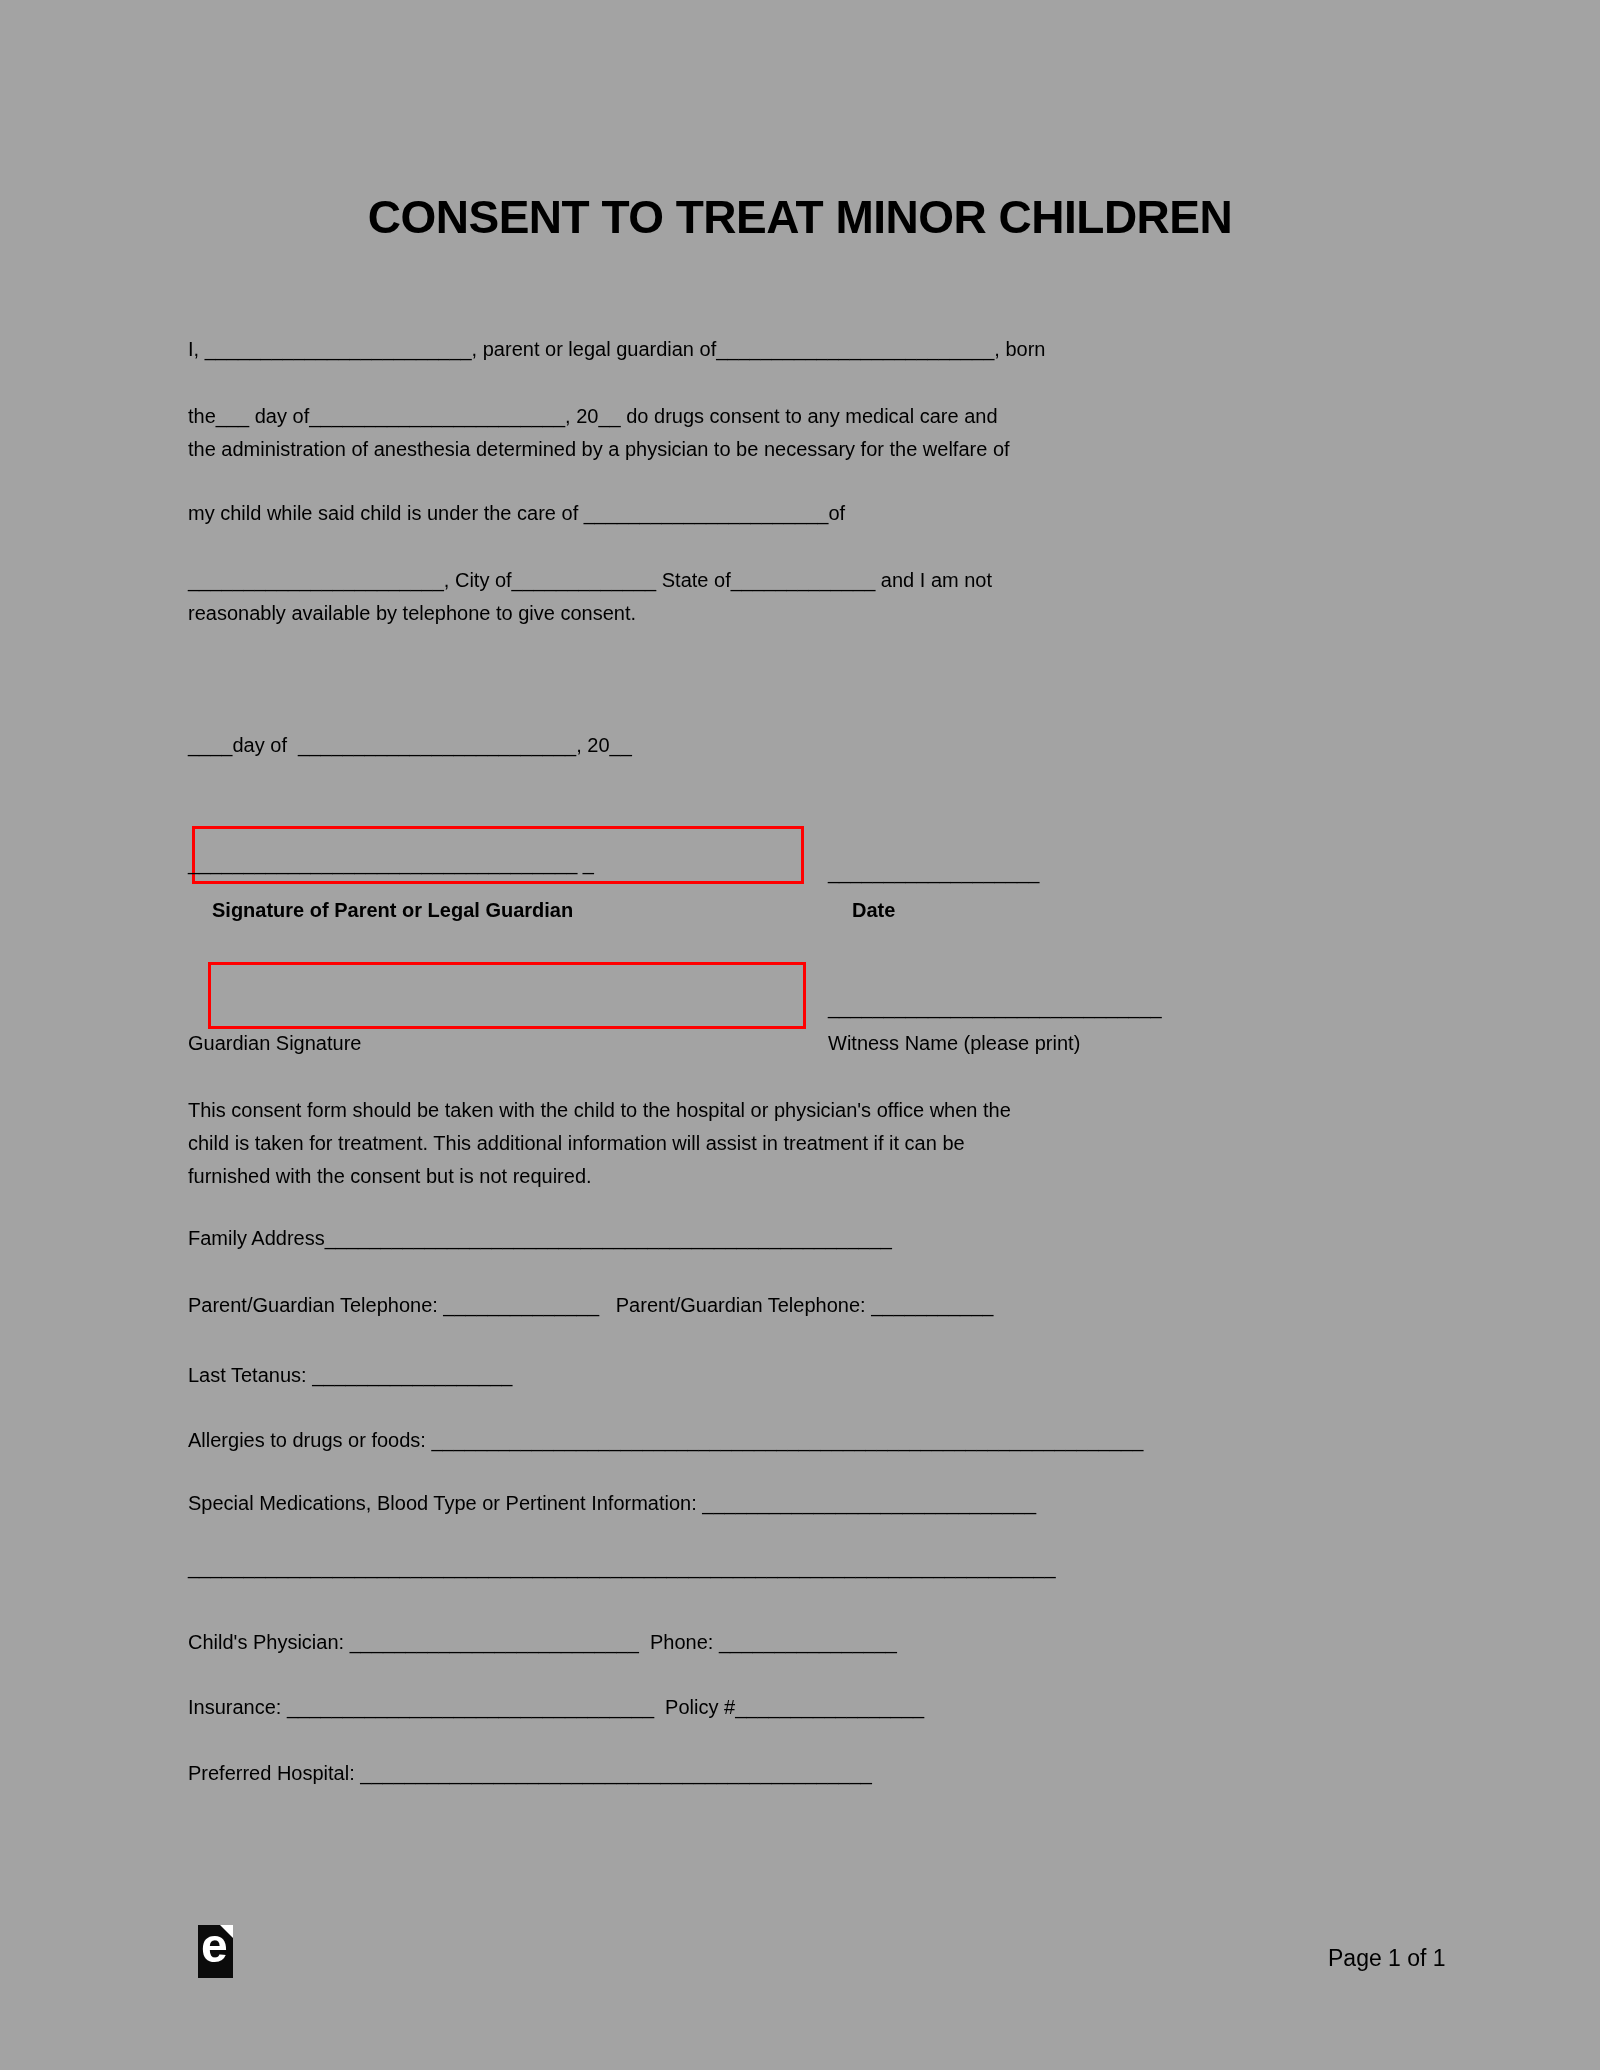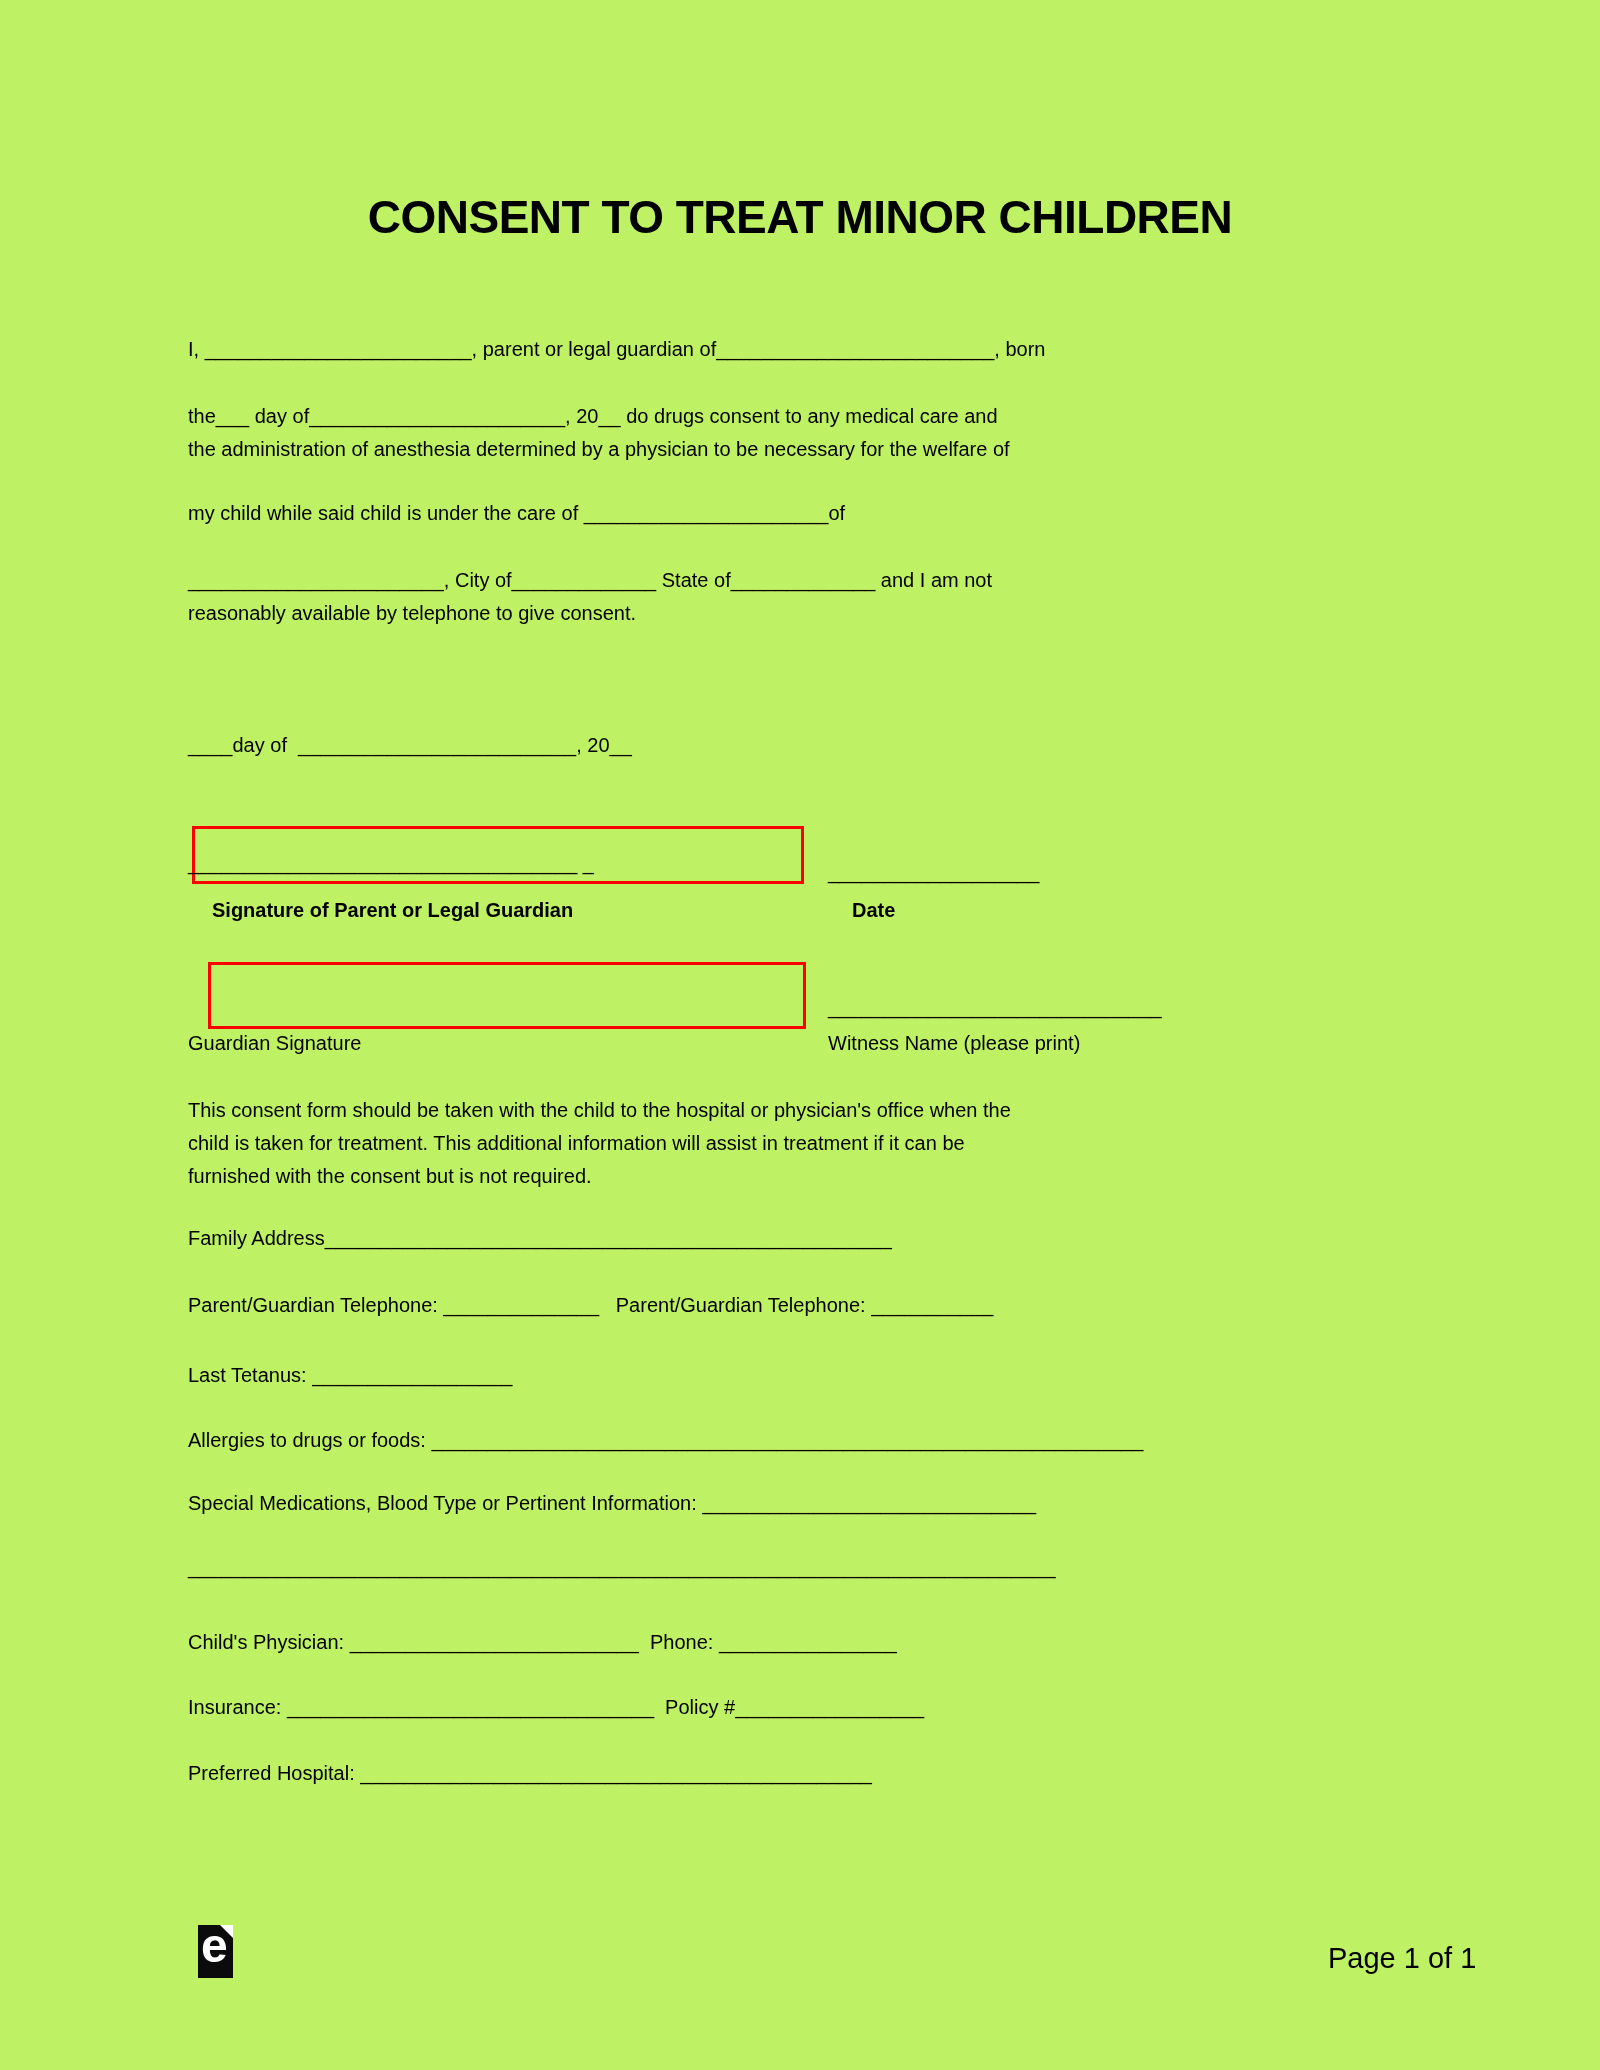--- a/index.html
+++ b/index.html
@@ -4,21 +4,21 @@
 <style>
   html, body {
     margin: 0;
     padding: 0;
     background: #ffffff;
   }
   .page {
     position: relative;
     width: 1600px;
     height: 2070px;
-    background: #bef264;
+    background: #a3a3a3;
     font-family: "Liberation Sans", "DejaVu Sans", sans-serif;
     color: #000000;
     overflow: hidden;
   }
   .title {
     position: absolute;
     top: 190px;
     left: 0;
     width: 100%;
     margin: 0;
@@ -66,21 +66,21 @@
     color: #ffffff;
     font-weight: bold;
     font-size: 48px;
     line-height: 53px;
     font-family: "Liberation Sans", sans-serif;
   }
   .pagenum {
     position: absolute;
     left: 1328px;
     top: 1942px;
-    font-size: 29px;
+    font-size: 23px;
     line-height: 33px;
     white-space: pre;
     text-align: center;
   }
 </style>
 </head>
 <body>
 
 <div class="page">
 

